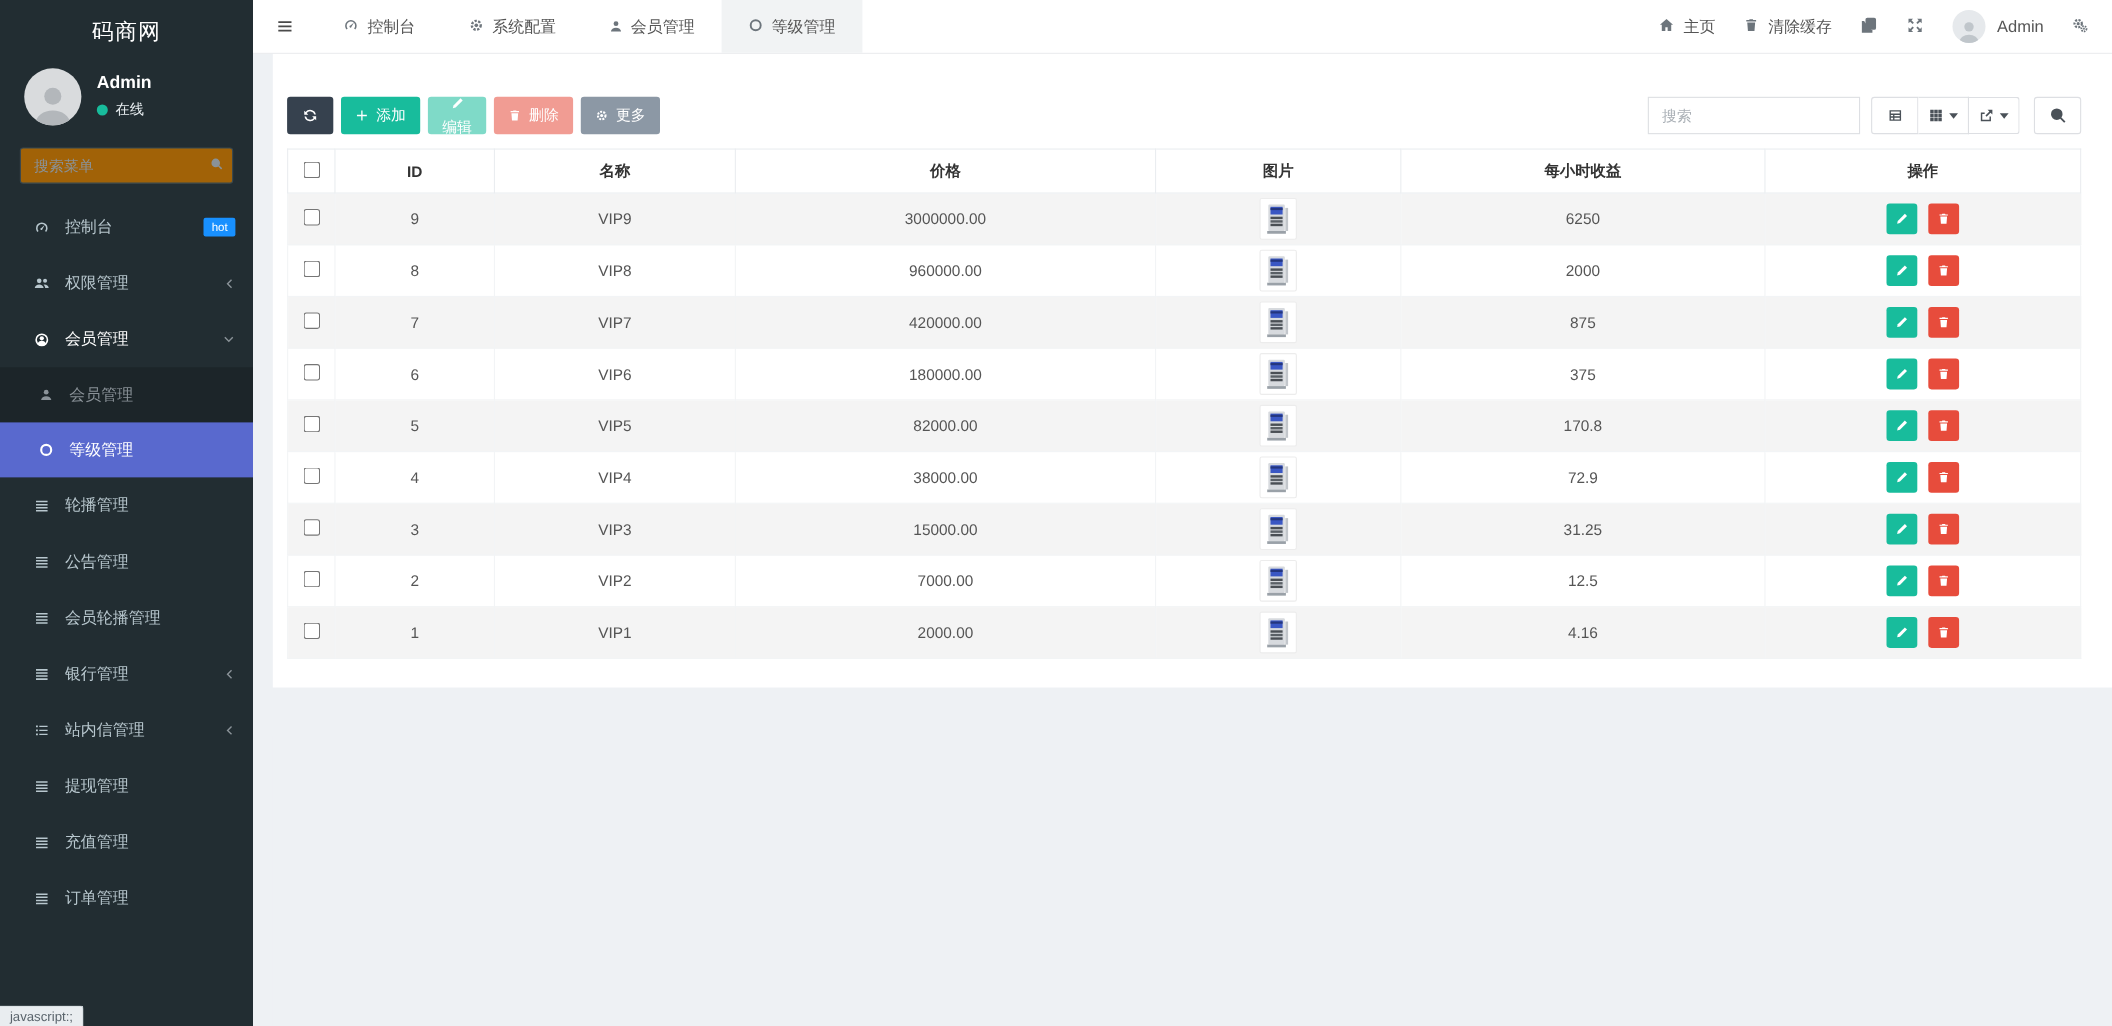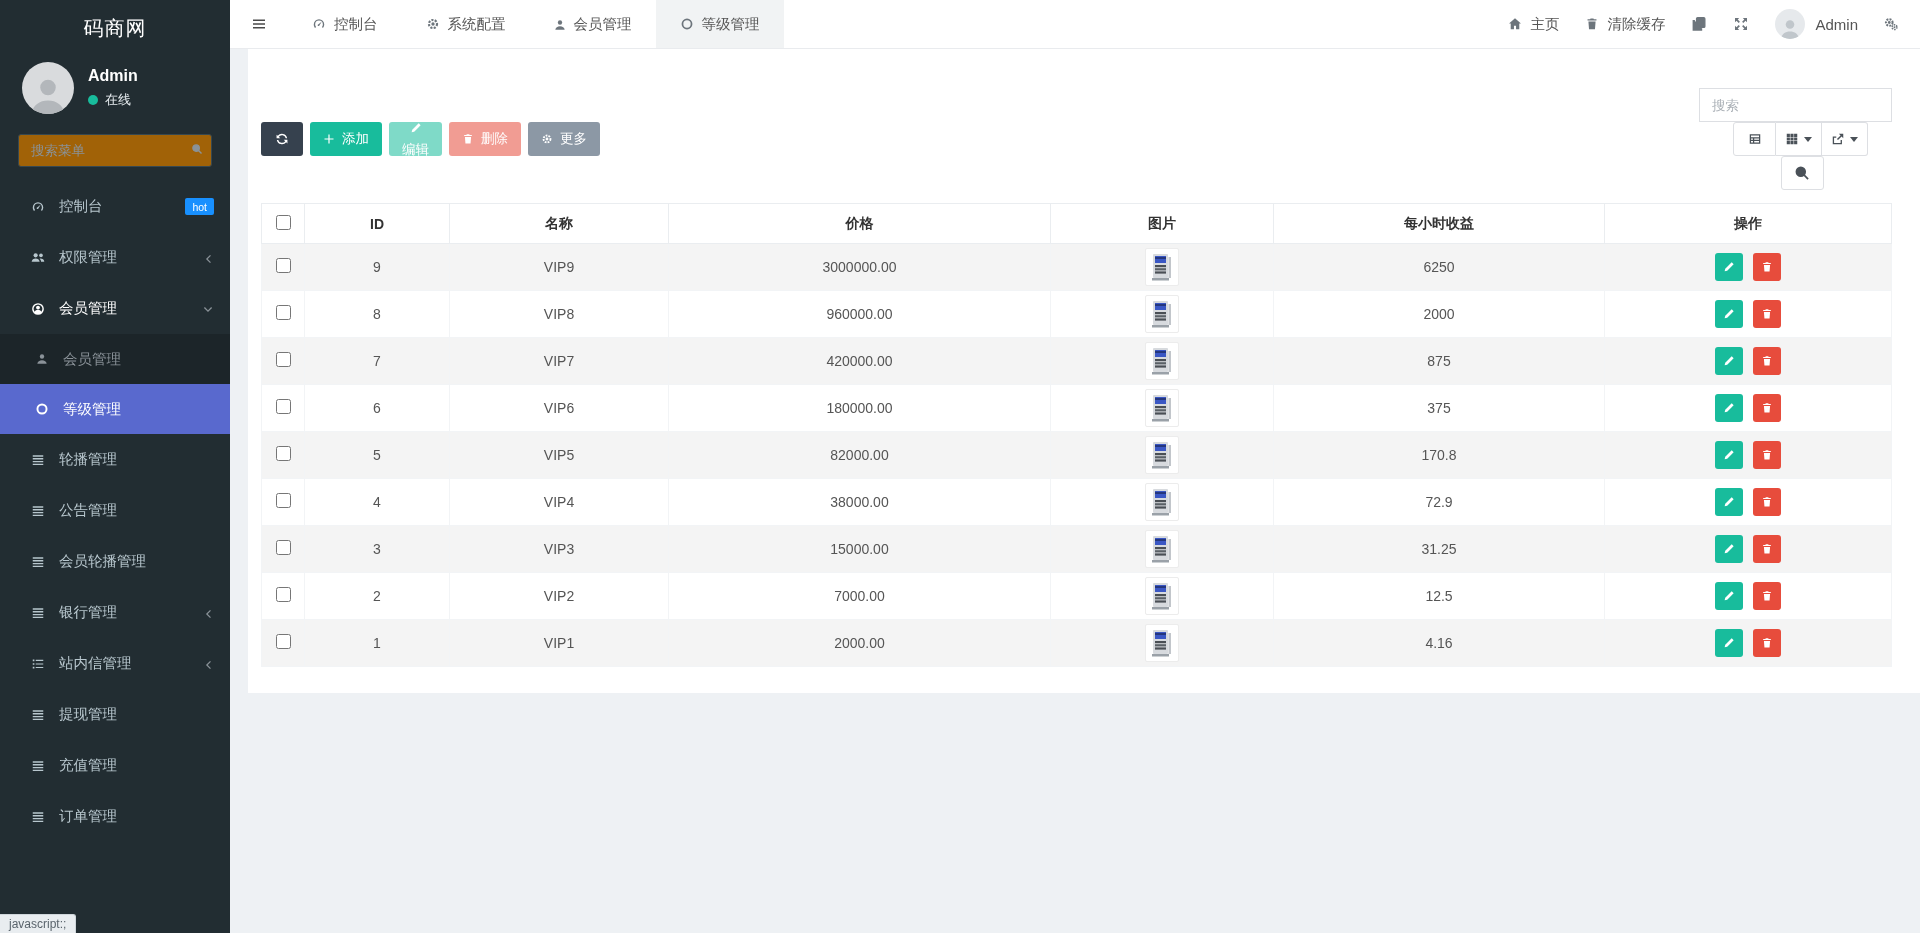--- a/index.html
+++ b/index.html
@@ -62,21 +62,21 @@
   .below { flex:1; background:#eef1f4; }
 
   
   .toolbar { display:flex; align-items:center; margin-bottom:13px; }
   .btn { height:34px; border:none; border-radius:3px; color:#fff; font-size:13.5px; display:inline-flex; align-items:center; gap:7px; padding:0 13px; margin-right:7px; cursor:pointer; font-family:inherit; }
   .btn-refresh { background:#36414e; padding:0 14px; }
   .btn-add { background:#18bc9c; }
   .btn-edit { background:#18bc9c; opacity:.55;flex-direction:column; }
   .btn-del { background:#e74c3c; opacity:.55; }
   .btn-more { background:#8c98a5; }
-  .toolbar-right { margin-left:auto; display:flex; align-items:center;flex-direction:column; }
+  .toolbar-right { margin-left:auto; display:flex; align-items:center; }
   .search-box { width:193px; height:34px; border:1px solid #dddfe3; font-size:13.5px; color:#555; padding:0 12px; outline:none; }
   .search-box::placeholder { color:#aab0b6; }
   .view-group { display:flex; margin-left:10px; }
   .vbtn { height:34px; min-width:43px; background:#fff; border:1px solid #dddfe3; color:#4a5158; display:inline-flex; align-items:center; justify-content:center; gap:5px; cursor:pointer; padding:0 9px; }
   .vbtn + .vbtn { border-left:none; }
   .view-group .vbtn:first-child { border-radius:3px 0 0 3px; }
   .view-group .vbtn:last-child { border-radius:0 3px 3px 0; }
   .vbtn-solo { border-radius:3px !important; margin-left:13px; border:1px solid #dddfe3; }
   .caret { width:0; height:0; border-left:4px solid transparent; border-right:4px solid transparent; border-top:5px solid #4a5158; }
 

